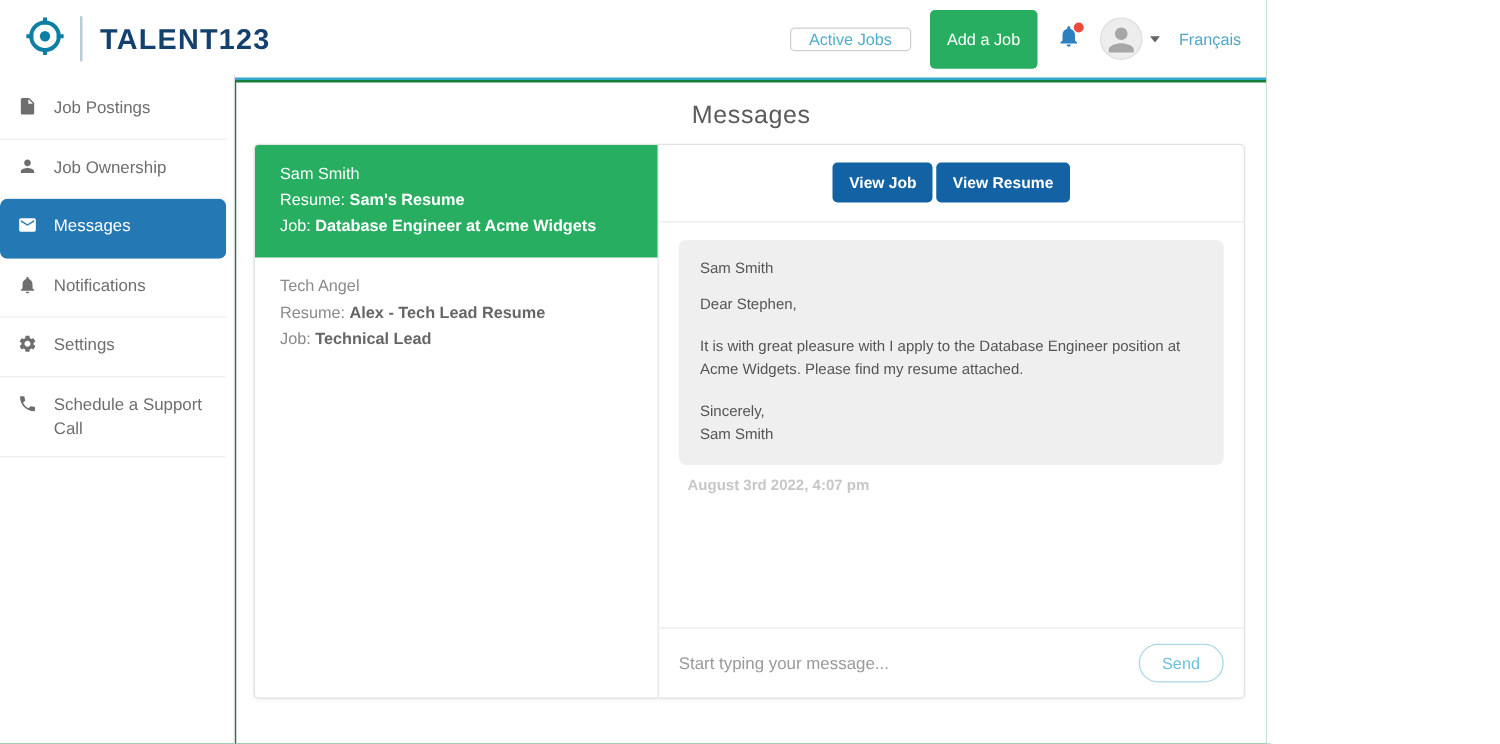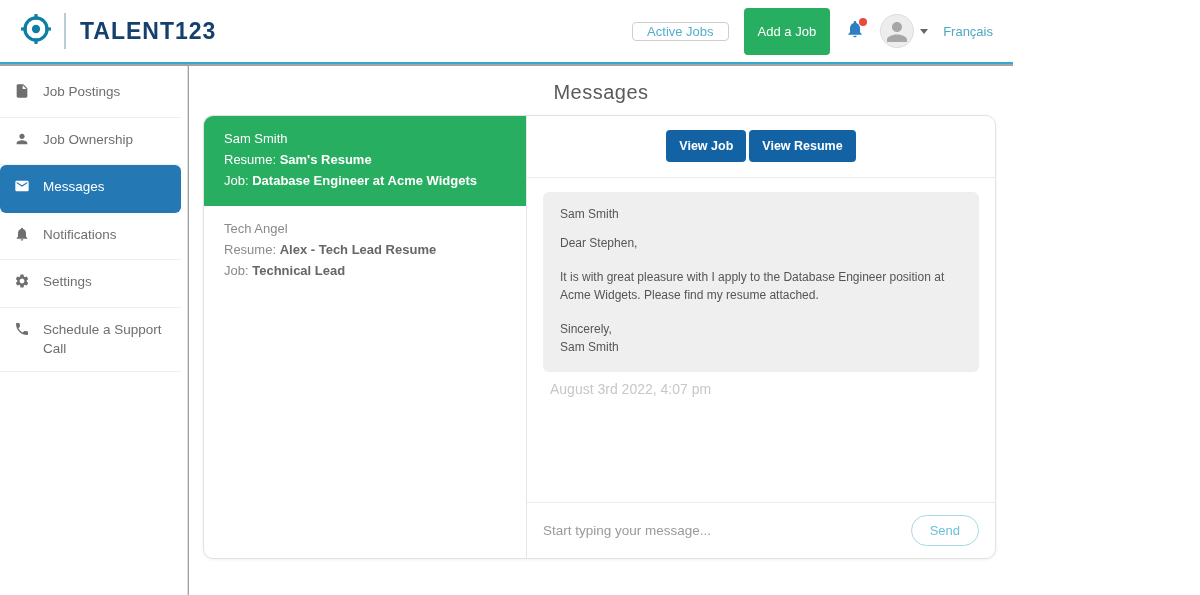--- a/index.html
+++ b/index.html
@@ -1,17 +1,17 @@
 <!DOCTYPE html>
 <html><head>
 <meta charset="utf-8">
 <style>
   * { margin:0; padding:0; box-sizing:border-box; }
   body { font-family:"Liberation Sans", sans-serif; background:#fff; }
-  .app { width:1013px; height:595px; position:relative; overflow:hidden; background:#a3a3a3; }
+  .app { width:1013px; height:595px; position:relative; overflow:hidden; background:#15803d; }
 
   
   .header { height:64px; background:#fff; border-bottom:2px solid #35a9cd;
             display:flex; align-items:center; padding:0 20px; }
   .logo { display:flex; align-items:center; cursor:pointer; }
   .brand-divider { width:2px; height:36px; background:#b9cdd8; margin:0 14px 0 12px; }
   .brand-name { font-size:23px; font-weight:700; color:#14406e; letter-spacing:1px; }
   .header-right { margin-left:auto; display:flex; align-items:center; gap:15px; }
   .btn-outline { background:#fff; border:1px solid #cfcfcf; color:#53aecb; font-size:13px;
                  padding:1px 14px; border-radius:4px; cursor:pointer; font-family:inherit; }
@@ -21,35 +21,35 @@
   .bell-badge { position:absolute; top:-1px; right:-2px; width:8px; height:8px;
                 background:#e74c3c; border-radius:50%; }
   .avatar-wrap { display:flex; align-items:center; gap:6px; cursor:pointer; }
   .avatar { width:34px; height:34px; border-radius:50%; background:#ededed;
             border:1px solid #ddd; overflow:hidden; display:flex; align-items:flex-end; justify-content:center; }
   .caret { width:0; height:0; border-left:4px solid transparent; border-right:4px solid transparent;
            border-top:5px solid #666; }
   .lang { color:#4fa7c4; font-size:13px; cursor:pointer; text-decoration:none; }
 
   
-  .sidebar { position:absolute; left:0; top:66px; bottom:0; width:188px;
+  .sidebar { position:absolute; left:0; top:60px; bottom:0; width:188px;
              border-right:1px solid #dcdcdc; background:#fff; padding-top:4px; }
   .side-item { display:flex; align-items:flex-start; gap:13px; padding:12px 14px;
                color:#6e6e6e; font-size:13.5px; line-height:1.45; cursor:pointer;
                border-bottom:1px solid #efefef; margin:0 6px 0 0; }
   .side-item svg { flex:0 0 auto; margin-top:1px; }
   .side-item.active { background:#2478b4; color:#fff; border-radius:6px;
                       border-bottom:1px solid transparent; }
 
   
   .main { position:absolute; left:189px; top:66px; right:0; bottom:0; background:#fff; }
   .main-title { text-align:center; color:#5a5a5a; font-size:20px; padding:15px 0 11px;
                 font-weight:400; letter-spacing:.5px; }
   .panels { display:flex; margin:0 17px 12px 14px; height:444px;
-            border:1px solid #e2e2e2; border-radius:10px; overflow:hidden;
+            border:1px solid #e2e2e2; border-radius:4px; overflow:hidden;
             box-shadow:0 1px 3px rgba(0,0,0,.06); background:#fff;justify-content:center; }
 
   
   .conv-list { width:323px; border-right:1px solid #e5e5e5; display:flex; flex-direction:column; }
   .conv-item { padding:13px 20px 15px; font-size:13px; color:#8a8a8a; line-height:1.6; cursor:pointer; }
   .conv-item .conv-val { font-weight:700; color:#666; }
   .conv-item.selected { background:#27ae60; color:#fff; }
   .conv-item.selected .conv-val { color:#fff; }
 
   
@@ -57,21 +57,21 @@
   .thread-toolbar { display:flex; justify-content:center; gap:3px; padding:14px 0 15px;
                     border-bottom:1px solid #ececec; }
   .btn-primary { background:#1363a4; border:none; color:#fff; font-weight:700; font-size:12.5px;
                  padding:9px 13px; border-radius:4px; cursor:pointer; font-family:inherit; }
   .thread-body { flex:1; padding:14px 16px; overflow:hidden; }
   .bubble { background:#efefef; border-radius:6px; padding:13px 17px 16px; max-width:456px;
             color:#555; font-size:12px; line-height:1.5; }
   .bubble p { margin:0; }
   .bubble .mb { margin-bottom:16px; }
   .bubble .sender { margin-bottom:11px; }
-  .timestamp { color:#c7c7c7; font-size:14px; margin:9px 0 0 7px; }
+  .timestamp { color:#c7c7c7; font-size:12px; margin:9px 0 0 7px;font-weight:bold; }
   .compose { border-top:1px solid #ececec; display:flex; align-items:center; gap:12px;
              padding:12px 16px; }
   .compose input { flex:1; border:none; outline:none; font-size:13.5px; color:#555;
                    font-family:inherit; background:transparent; }
   .compose input::placeholder { color:#9a9a9a; }
   .btn-send { background:#fff; border:1.5px solid #a9d7e6; color:#6cc0da; font-size:13px;
               padding:7px 18px; border-radius:999px; cursor:pointer; font-family:inherit; }
 </style>
 </head>
 <body>

